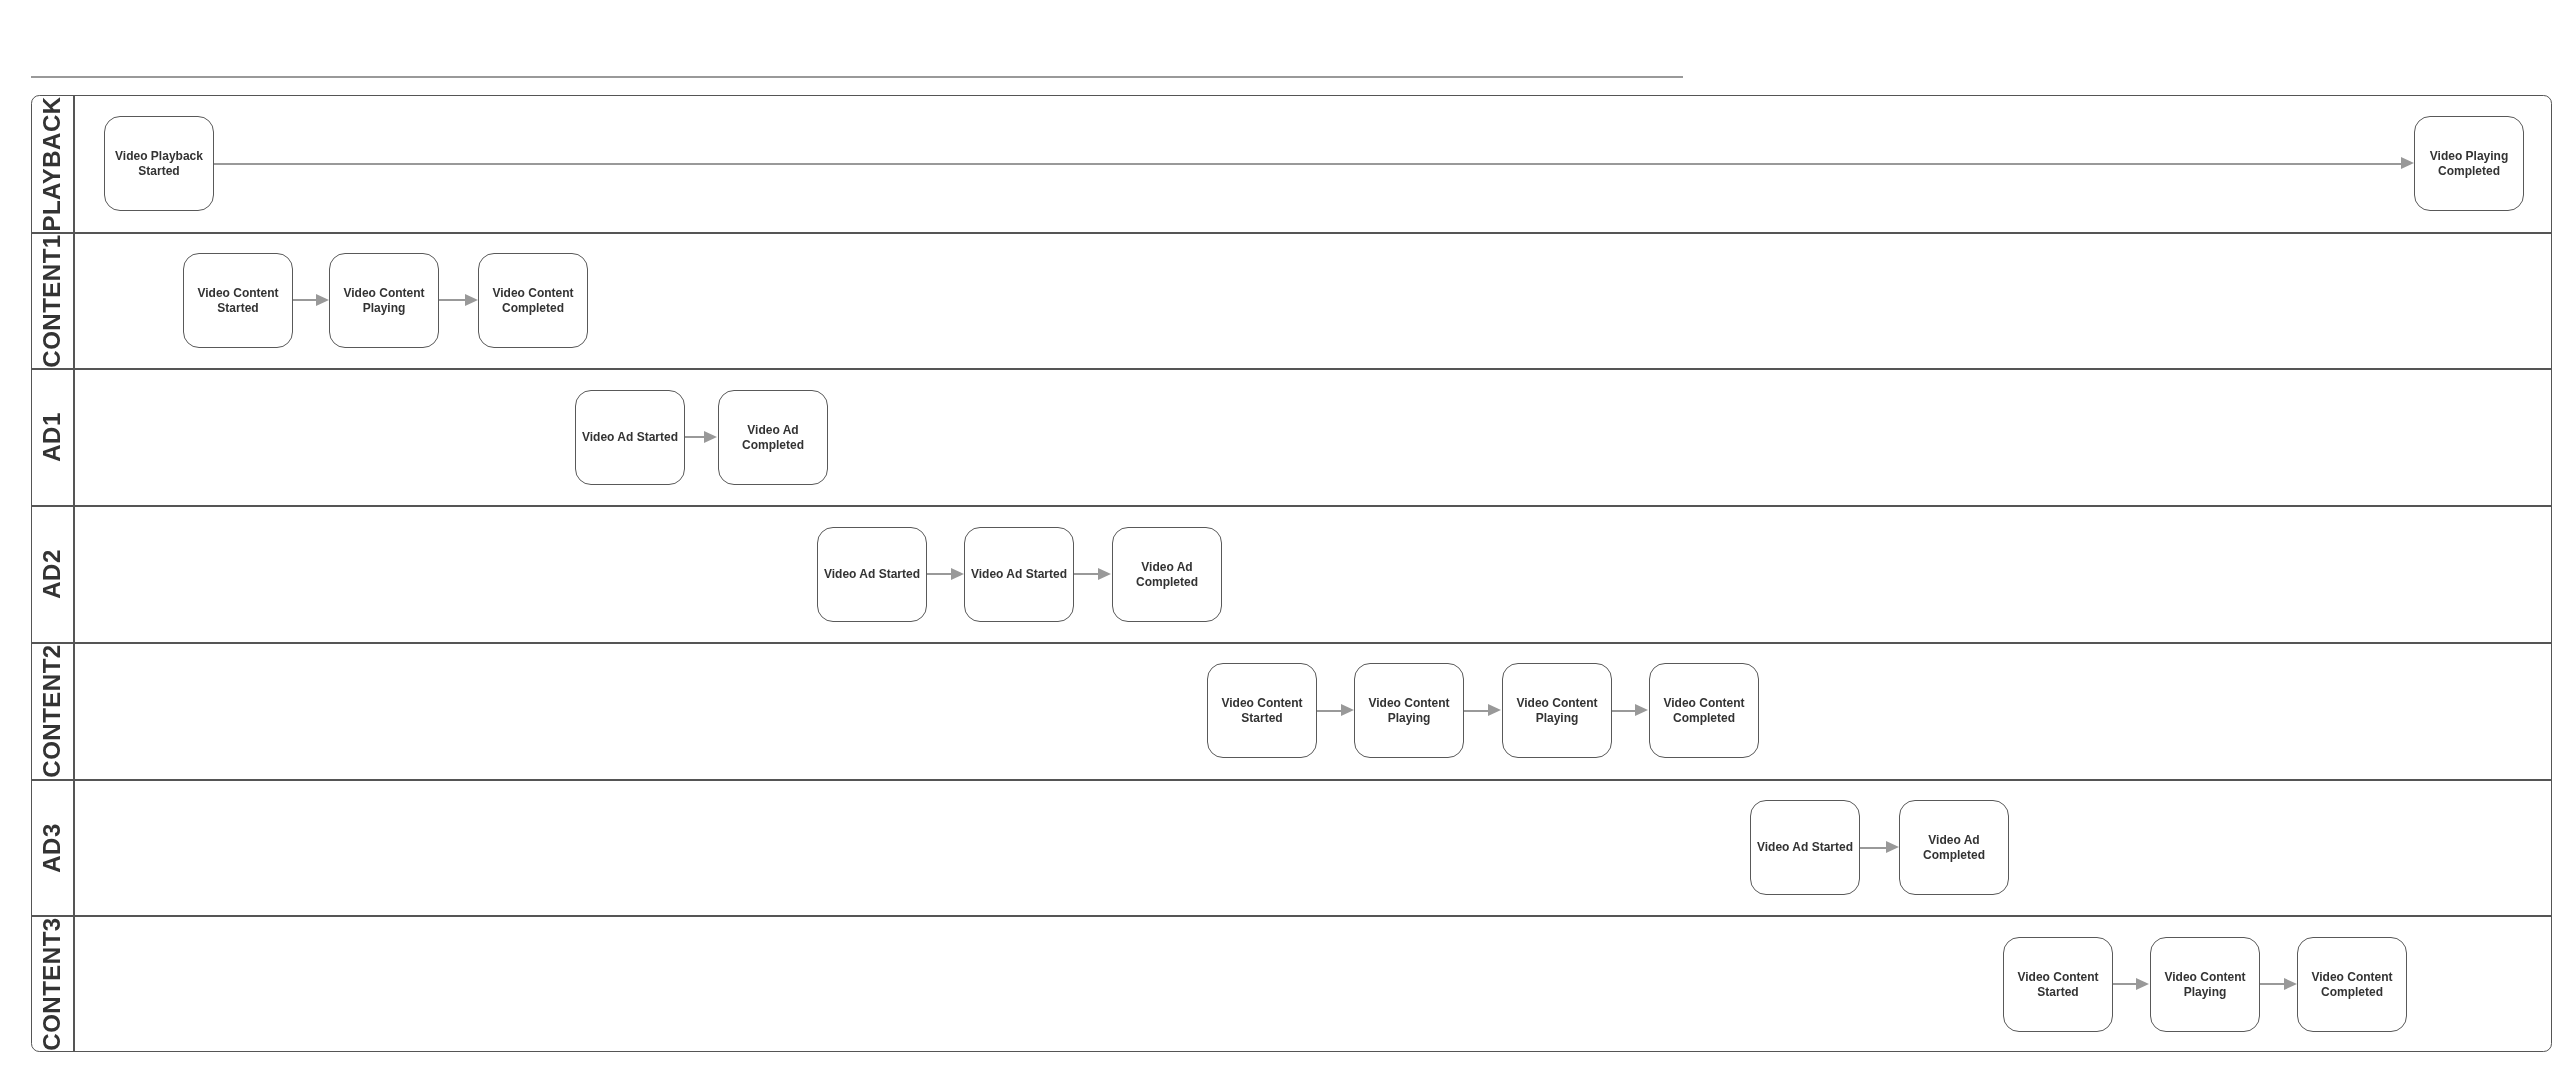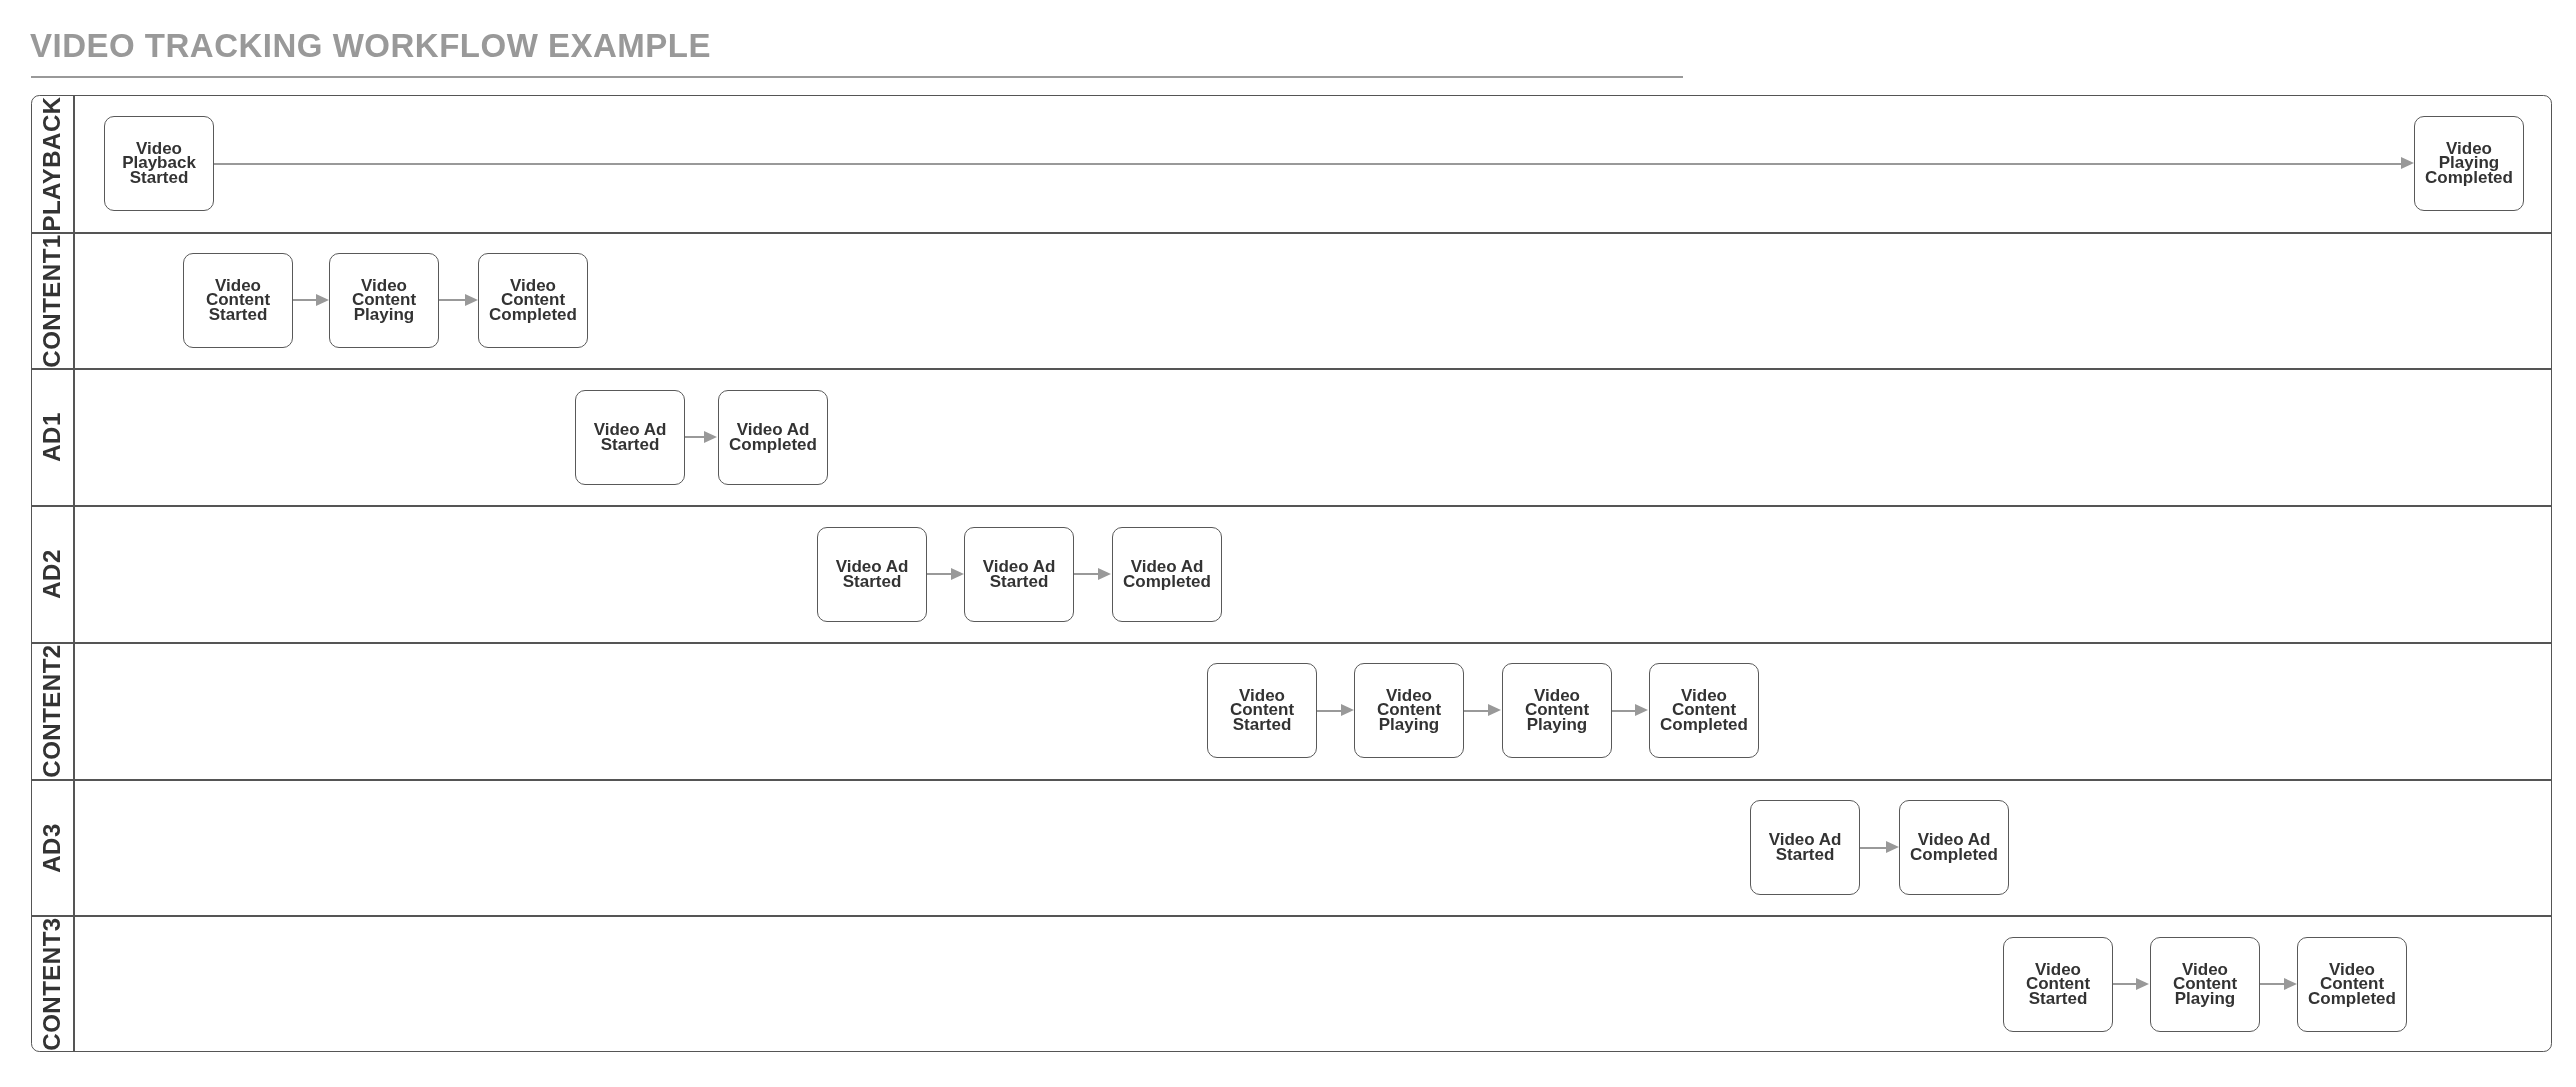--- a/index.html
+++ b/index.html
@@ -9,31 +9,30 @@
   .title{position:absolute;left:30px;top:27px;font-size:33px;font-weight:bold;color:#999999;letter-spacing:0.5px;white-space:nowrap;}
   .title-rule{position:absolute;left:31px;top:76px;width:1652px;height:2.1px;background:#999999;}
 
   .frame{position:absolute;left:31px;top:95px;width:2521px;height:957px;border:1.6px solid #555555;border-radius:8.3px;box-sizing:border-box;background:transparent;}
   .vline{position:absolute;background:#555555;width:1.6px;}
   .hline{position:absolute;background:#555555;height:1.6px;}
 
   .lane-label{position:absolute;left:31px;width:42px;display:flex;align-items:center;justify-content:center;}
   .lane-label span{transform:rotate(-90deg);white-space:nowrap;font-weight:bold;font-size:24px;color:#333333;letter-spacing:0.5px;}
 
-  .node{position:absolute;width:110px;height:95px;background:#ffffff;border:1.6px solid #595959;border-radius:10px;box-sizing:border-box;display:flex;align-items:center;justify-content:center;text-align:center;font-weight:bold;font-size:17px;line-height:14.5px;color:#333333;padding:0 1px;}
+  .node{position:absolute;width:110px;height:95px;background:#ffffff;border:1.6px solid #595959;border-radius:16px;box-sizing:border-box;display:flex;align-items:center;justify-content:center;text-align:center;font-weight:bold;font-size:12px;line-height:14.5px;color:#333333;padding:0 1px;}
 
   .arrow-line{position:absolute;height:1.6px;background:#999999;}
   .arrow-head{position:absolute;width:0;height:0;border-top:6.2px solid transparent;border-bottom:6.2px solid transparent;border-left:13.5px solid #999999;}
 </style>
 </head>
 <body>
 
 <div id="canvas">
 
-  <div class="title">VIDEO TRACKING WORKFLOW EXAMPLE</div>
   <div class="title-rule"></div>
 
   <div class="frame"></div>
   <div class="vline" style="left:73px;top:95px;height:957px;"></div>
 
   <div class="hline" style="left:31px;top:232px;width:2521px;"></div>
   <div class="hline" style="left:31px;top:368px;width:2521px;"></div>
   <div class="hline" style="left:31px;top:505px;width:2521px;"></div>
   <div class="hline" style="left:31px;top:642px;width:2521px;"></div>
   <div class="hline" style="left:31px;top:779px;width:2521px;"></div>

